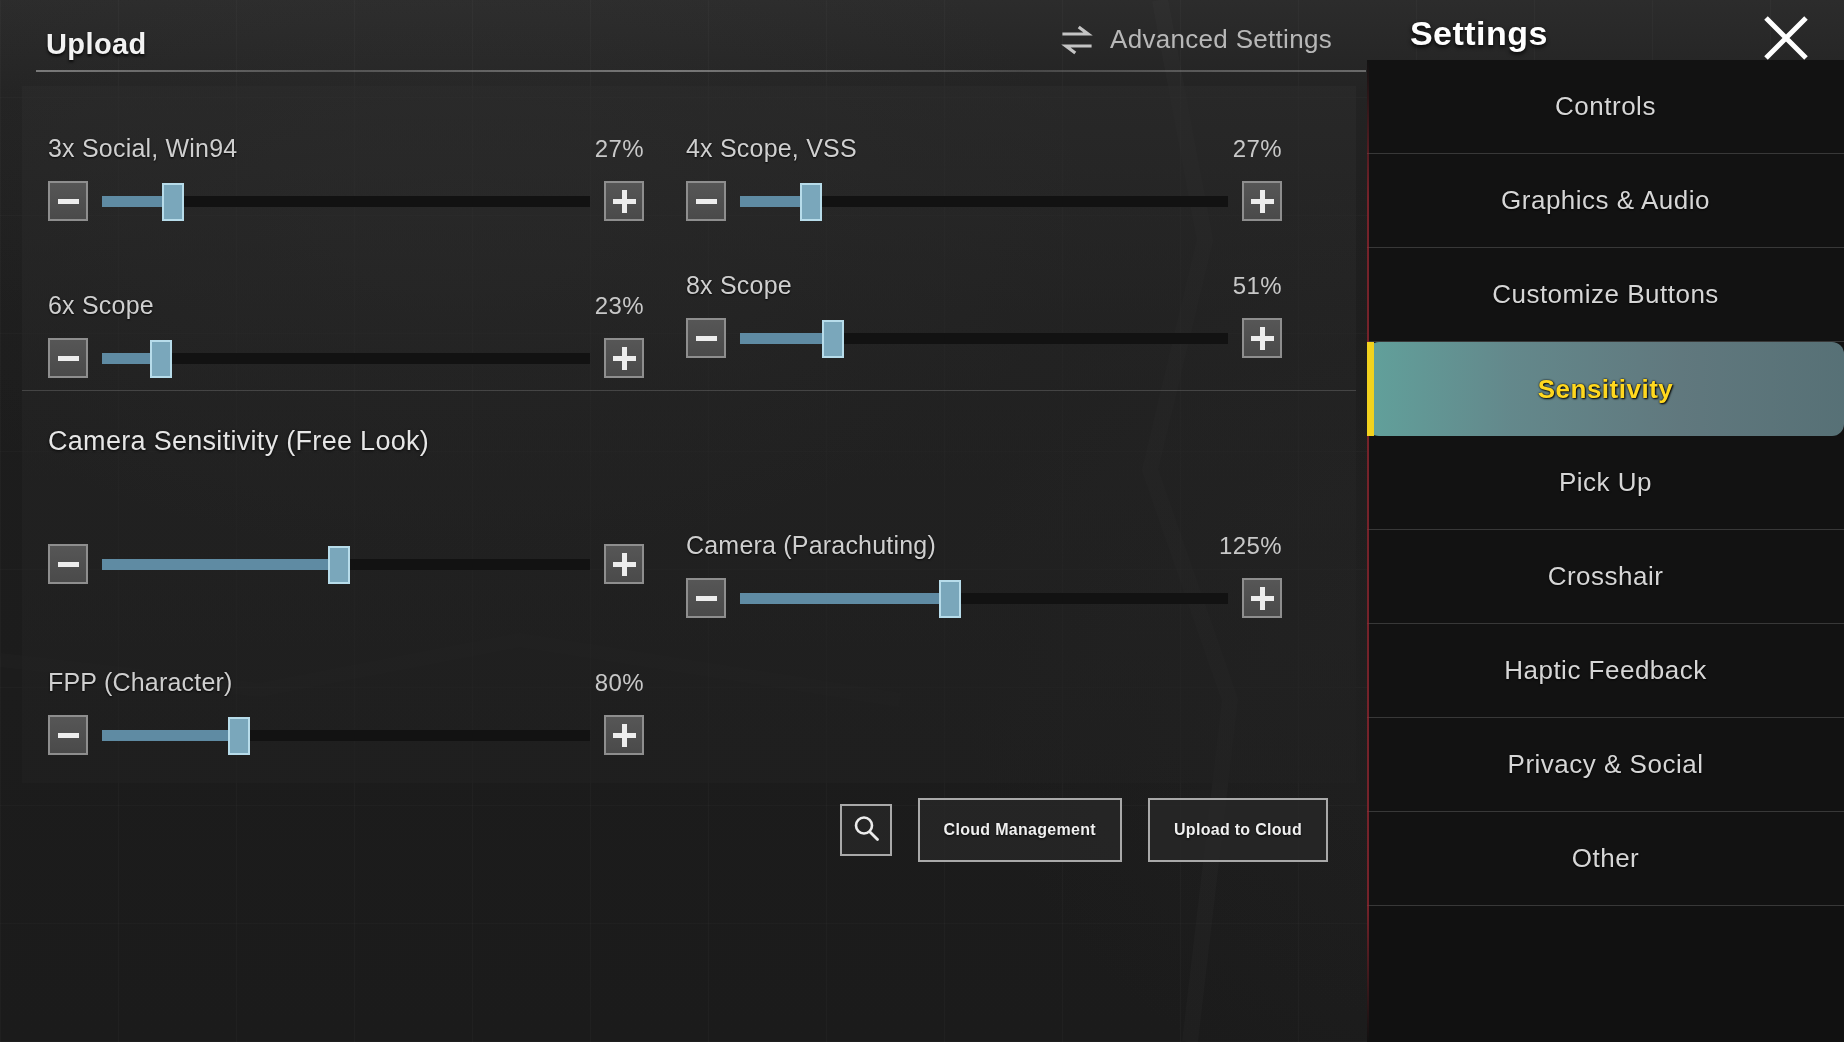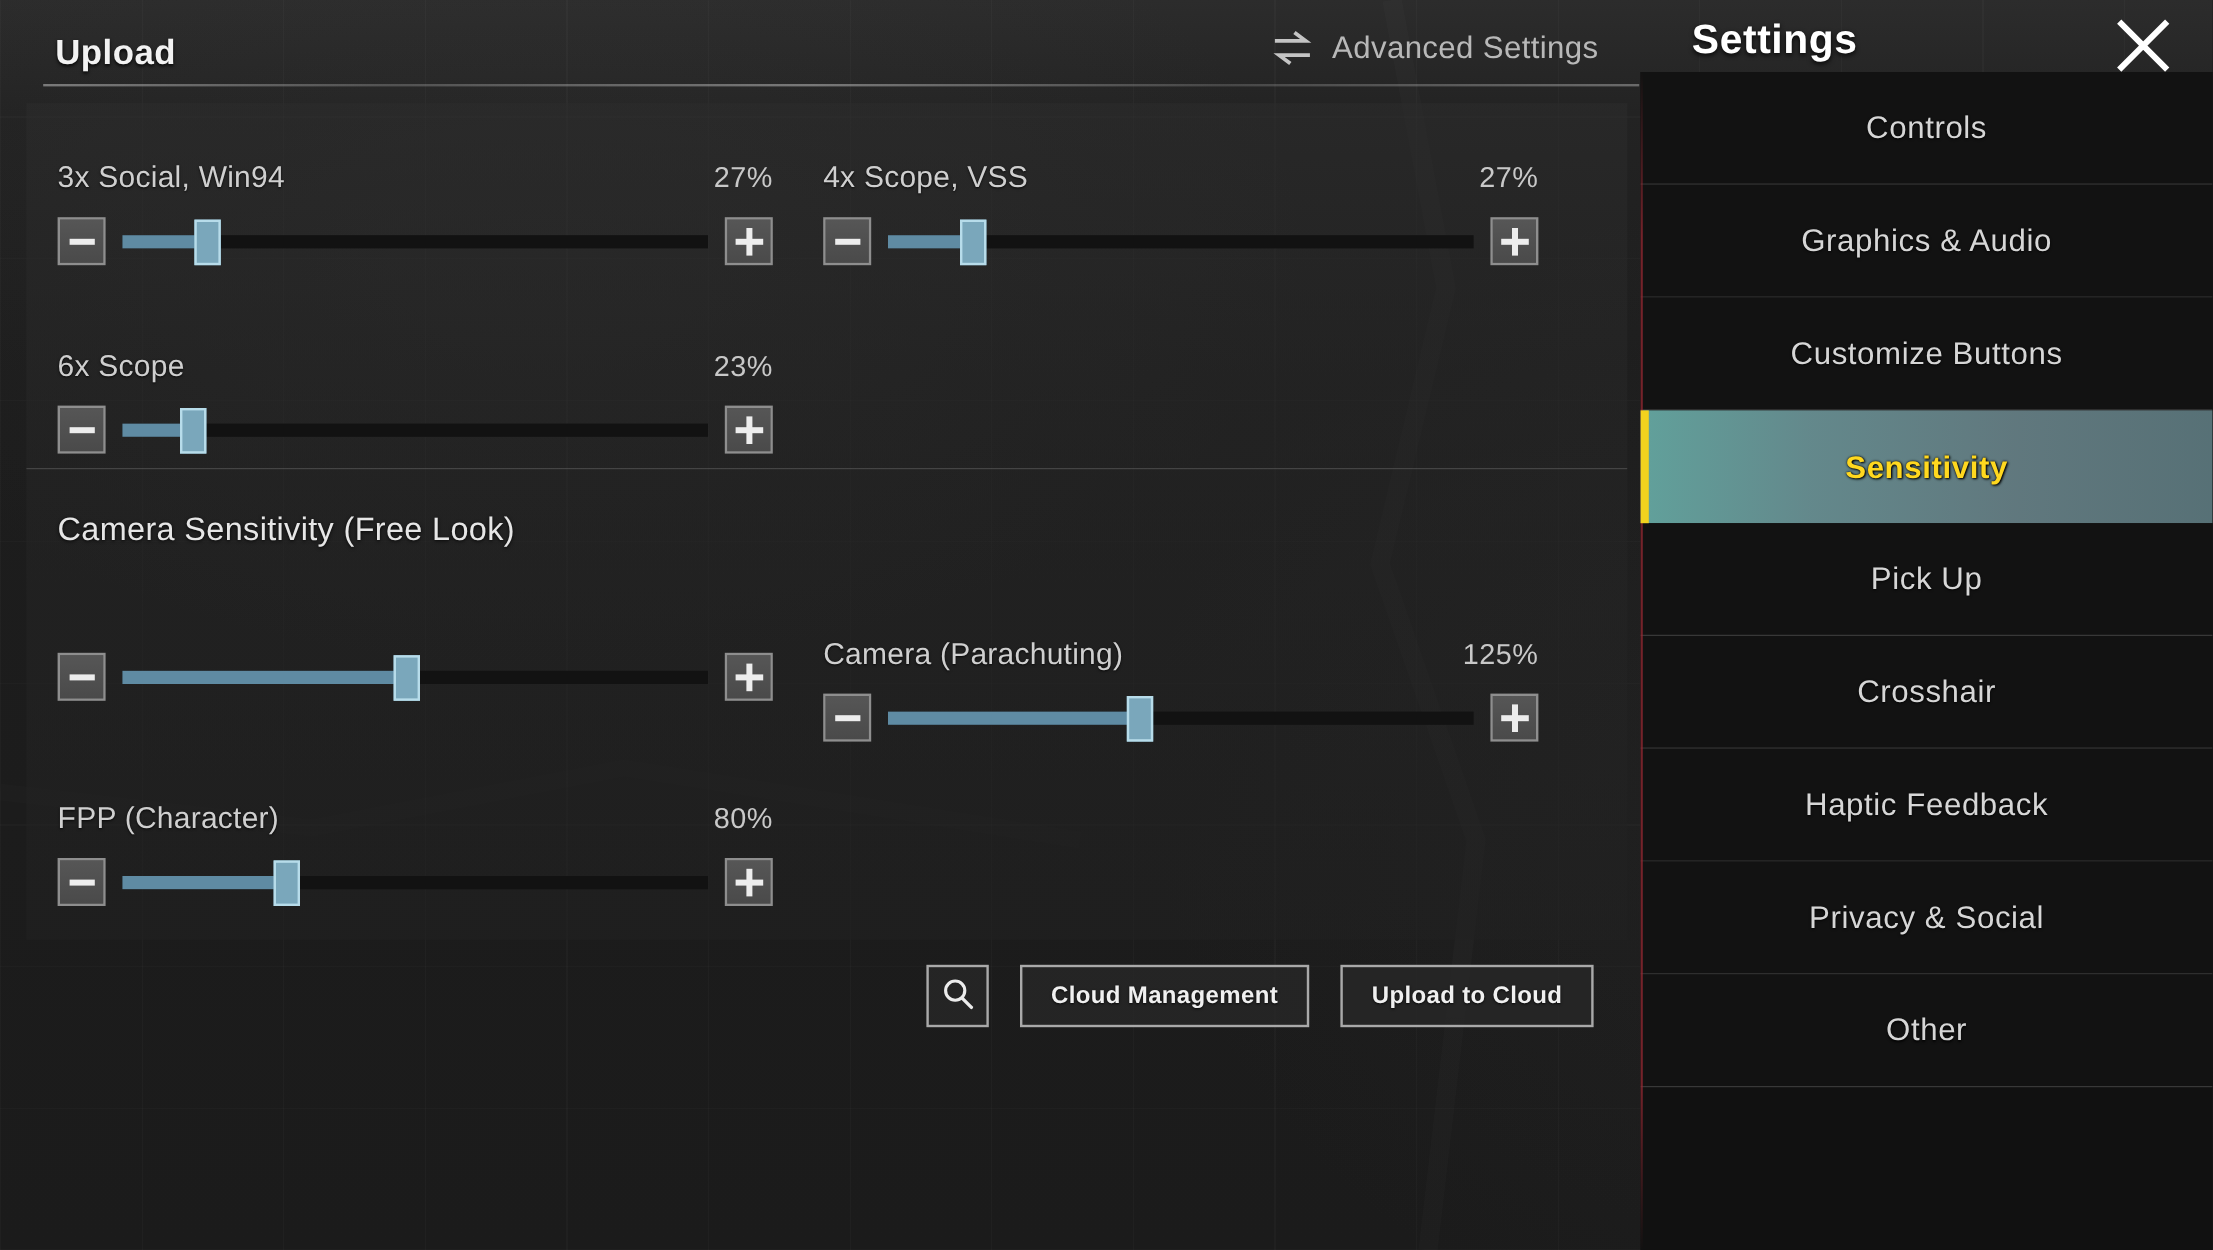--- a/index.html
+++ b/index.html
@@ -242,25 +242,25 @@
     width: 1334px;
     height: 60px;
     display: flex;
     justify-content: flex-end;
     align-items: center;
     gap: 26px;
     padding-right: 28px;
     z-index: 4;
   }
   .btn-outline {
-    height: 52px;
+    height: 64px;
     border: 2px solid #a9a9a9;
     background: rgba(40,40,40,0.75);
     color: #f0f0f0;
-    font-size: 20px;
+    font-size: 16px;
     font-weight: 700;
     font-stretch: condensed;
     letter-spacing: 0.3px;
     display: flex;
     align-items: center;
     justify-content: center;
     padding: 0 24px;
     cursor: pointer;
     text-shadow: 0 1px 2px rgba(0,0,0,0.8);
     white-space: nowrap;
@@ -312,20 +312,21 @@
     text-shadow: 0 1px 2px rgba(0,0,0,0.85);
     white-space: nowrap;
     position: relative;
     z-index: 2;
   }
   .nav-item.active {
     background:
       linear-gradient(90deg, rgba(104,173,167,0.92) 0%, rgba(120,166,170,0.80) 30%,
                      rgba(127,160,168,0.72) 65%, rgba(120,158,166,0.68) 100%);
     border-bottom: none;
+    border-radius: 12px;
   }
   .nav-item.active::before {
     content: "";
     position: absolute;
     left: 0; top: 0; bottom: 0;
     width: 7px;
     background: #f2d21e;
     z-index: 3;
   }
   .nav-item.active .nav-label {
@@ -416,20 +417,39 @@
             <div class="srow-value">23%</div>
           </div>
           <div class="srow-ctl">
             <div class="step-btn">
               <span class="glyph-h"></span>
             </div>
             <div class="track-wrap">
               <div class="track"></div>
               <div class="track-fill" style="width: 12%;"></div>
               <div class="track-handle" style="left: 12%;"></div>
+            </div>
+            <div class="step-btn">
+              <span class="glyph-plus"></span>
+            </div>
+          </div>
+        </div>
+        <div class="srow col-right" style="top: 185px;">
+          <div class="srow-head">
+            <div class="srow-label">8x Scope</div>
+            <div class="srow-value">51%</div>
+          </div>
+          <div class="srow-ctl">
+            <div class="step-btn">
+              <span class="glyph-h"></span>
+            </div>
+            <div class="track-wrap">
+              <div class="track"></div>
+              <div class="track-fill" style="width: 19%;"></div>
+              <div class="track-handle" style="left: 19%;"></div>
             </div>
             <div class="step-btn">
               <span class="glyph-plus"></span>
             </div>
           </div>
         </div>
         <div class="divider" style="top: 304px;"></div>
         <div class="section-title" style="top: 340px; left: 26px;">Camera Sensitivity (Free Look)</div>
         <div class="srow col-left" style="top: 445px;">
           <div class="srow-ctl">

